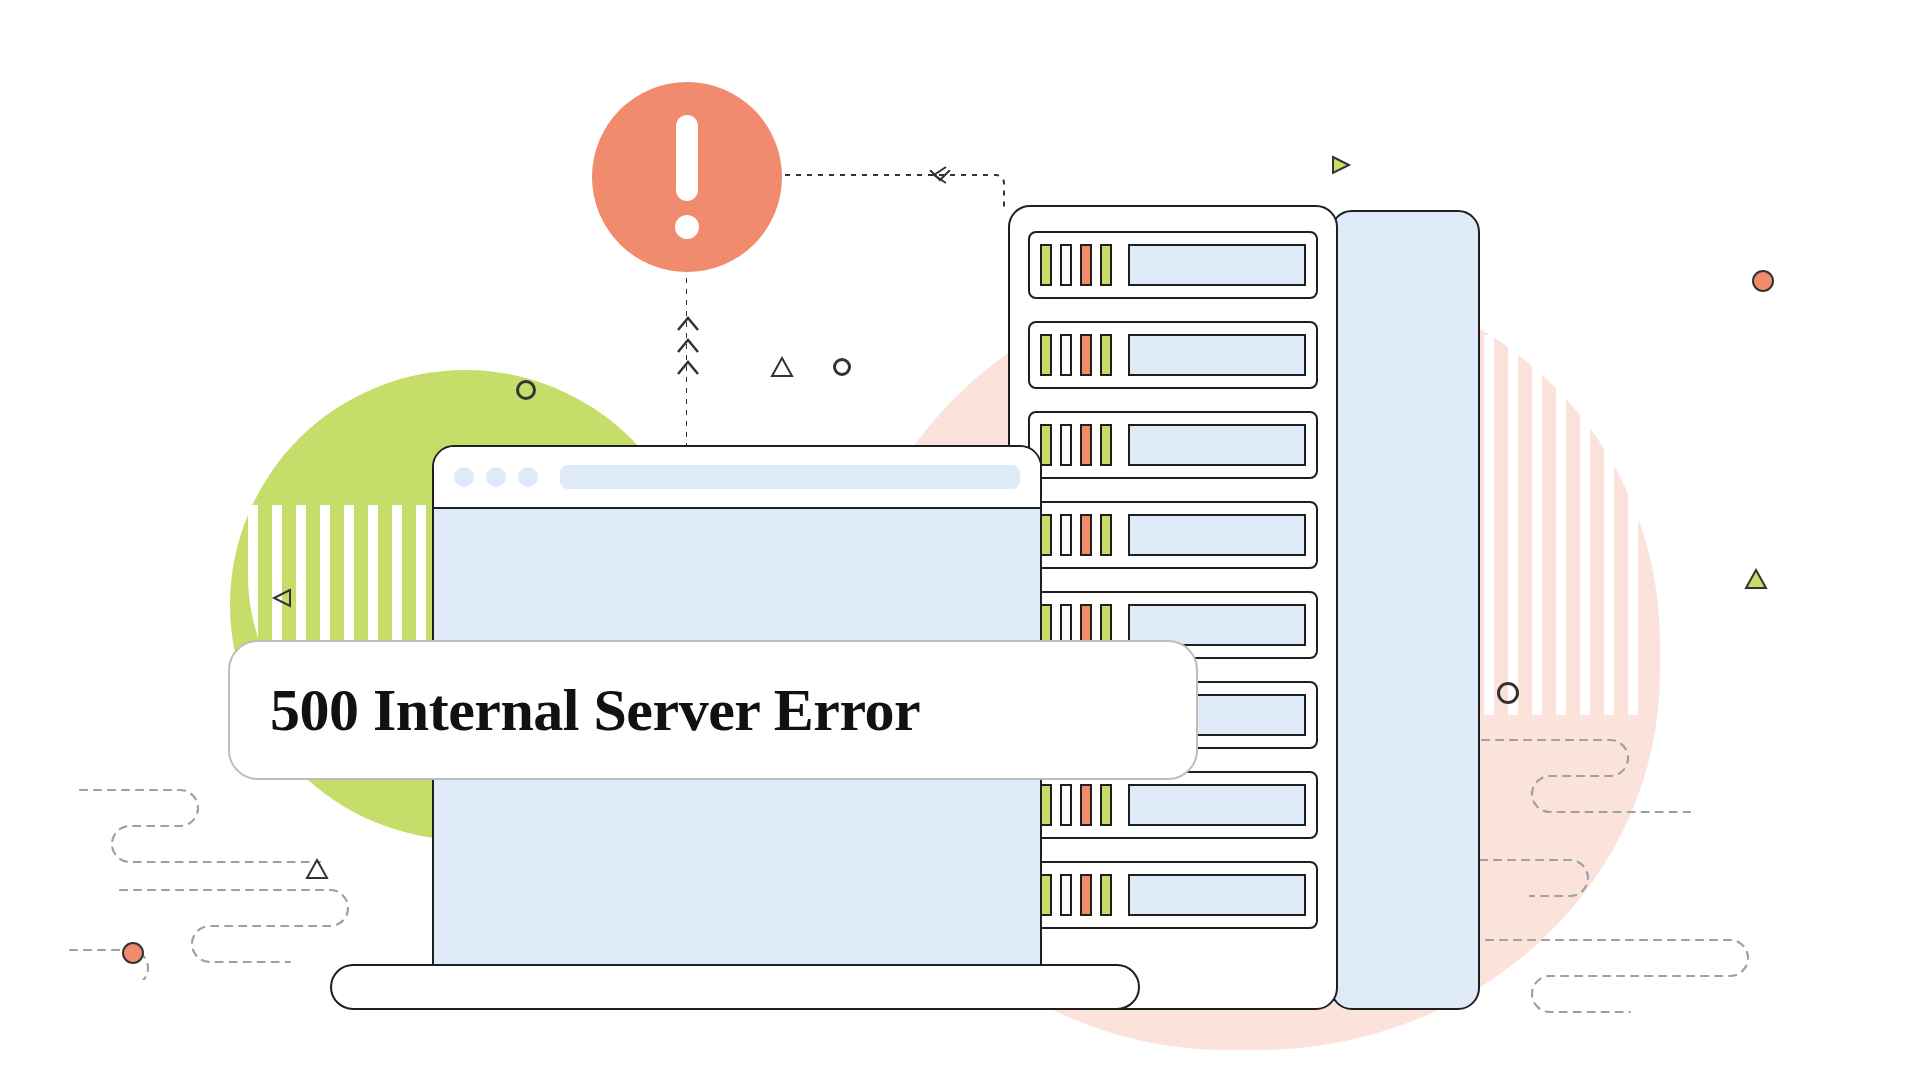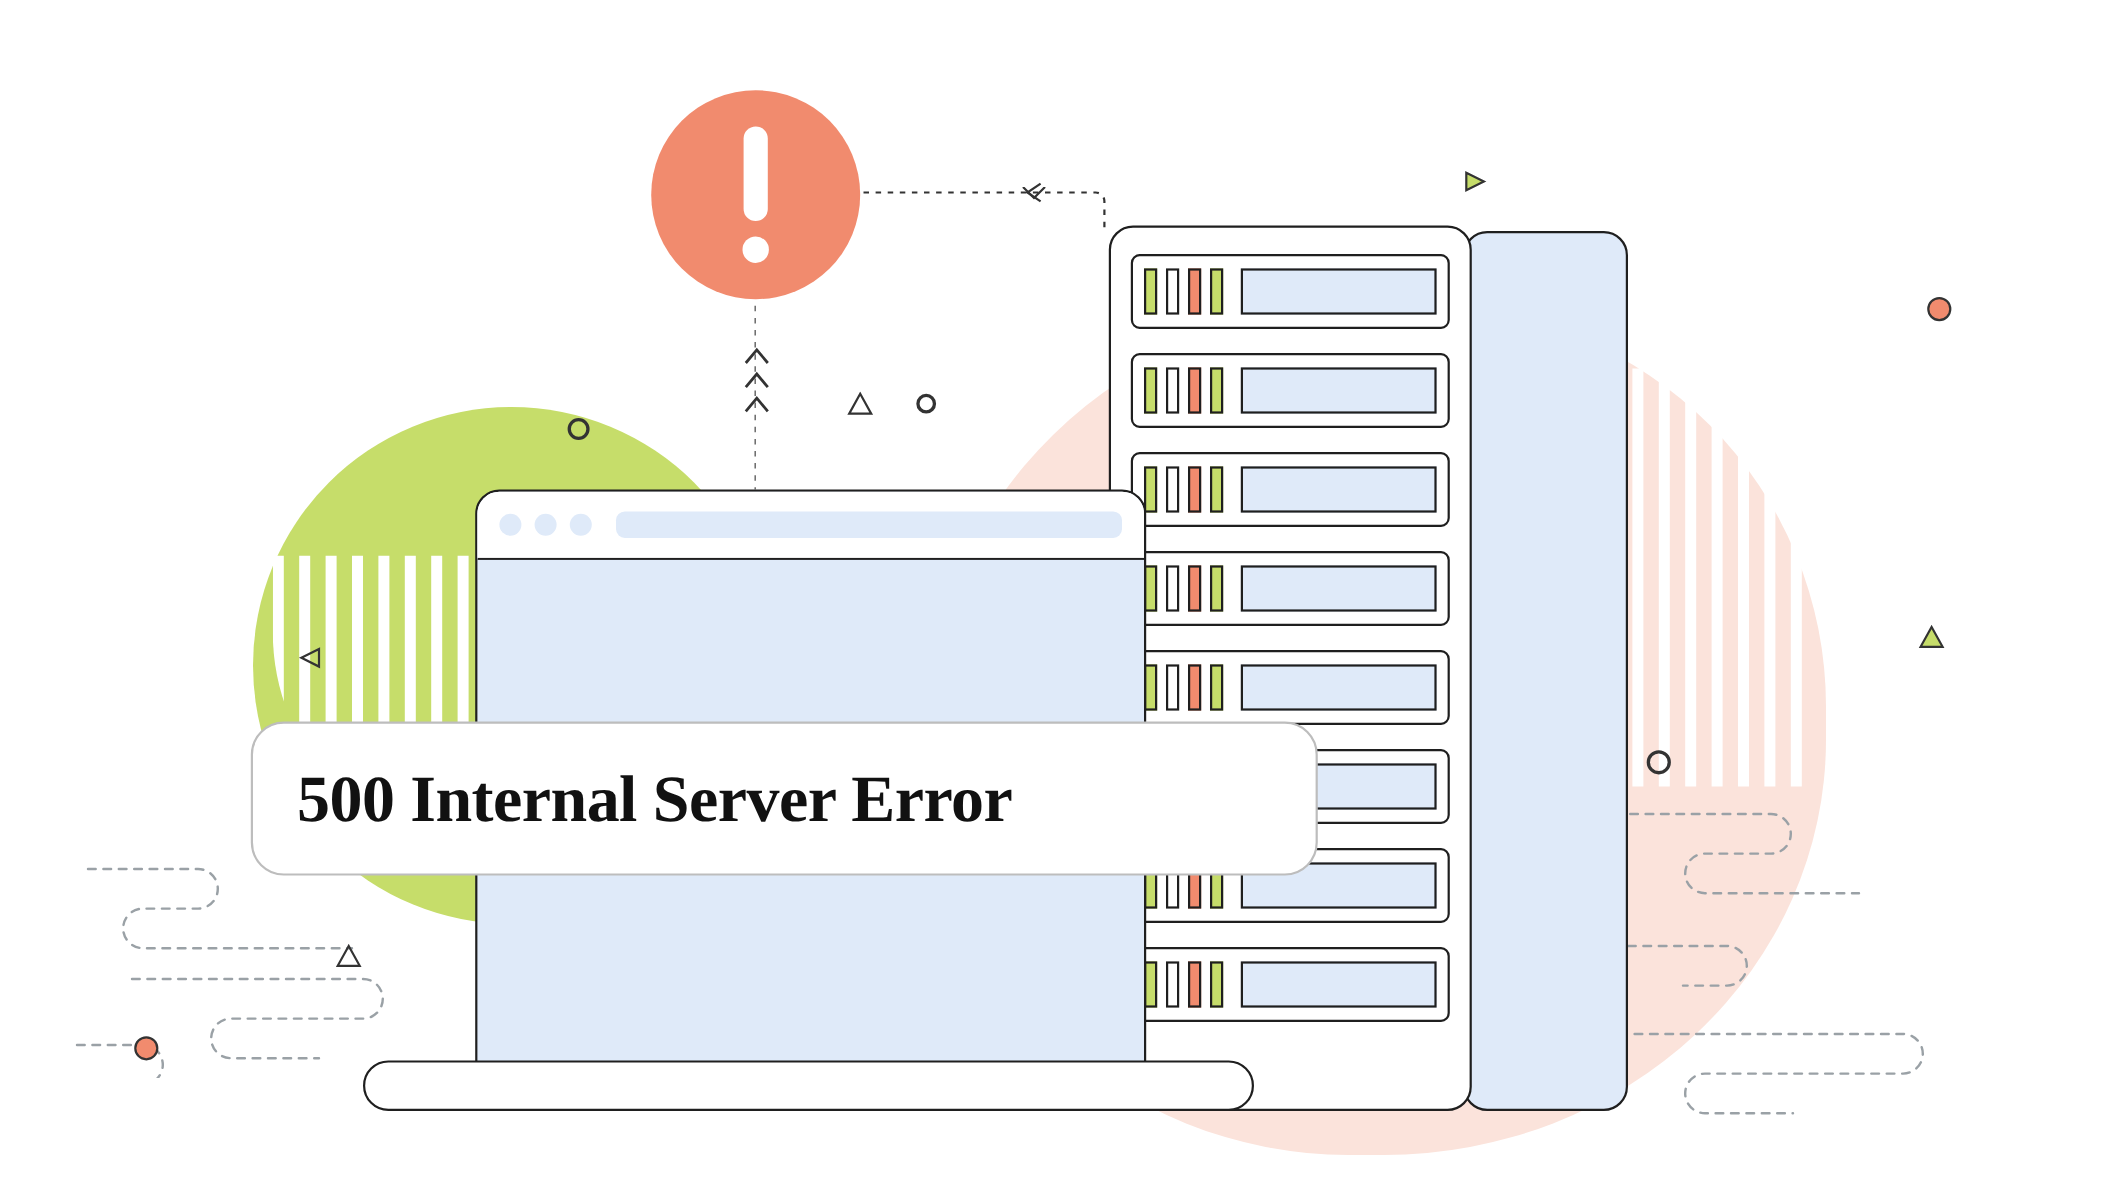--- a/index.html
+++ b/index.html
@@ -141,21 +141,21 @@
     height: 46px;
     background: #ffffff;
     border: 2px solid #1f1f1f;
     border-radius: 28px;
   }
 
   
   .error-box {
     position: absolute;
     left: 228px;
-    top: 656px;
+    top: 640px;
     width: 970px;
     height: 140px;
     background: #ffffff;
     border: 2px solid #bdbdbd;
     border-radius: 30px;
     display: flex;
     align-items: center;
     padding-left: 40px;
   }
   .error-text {

